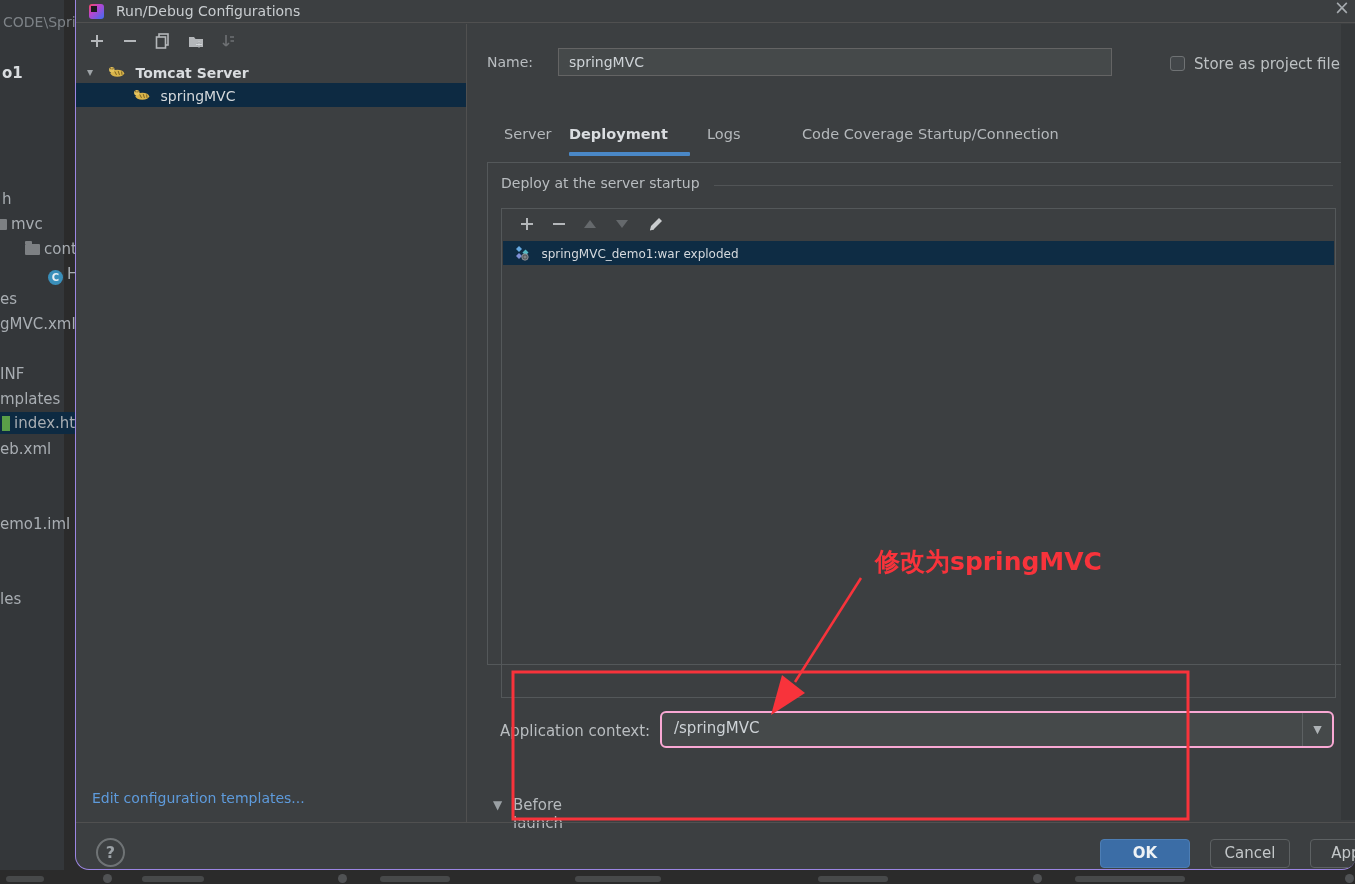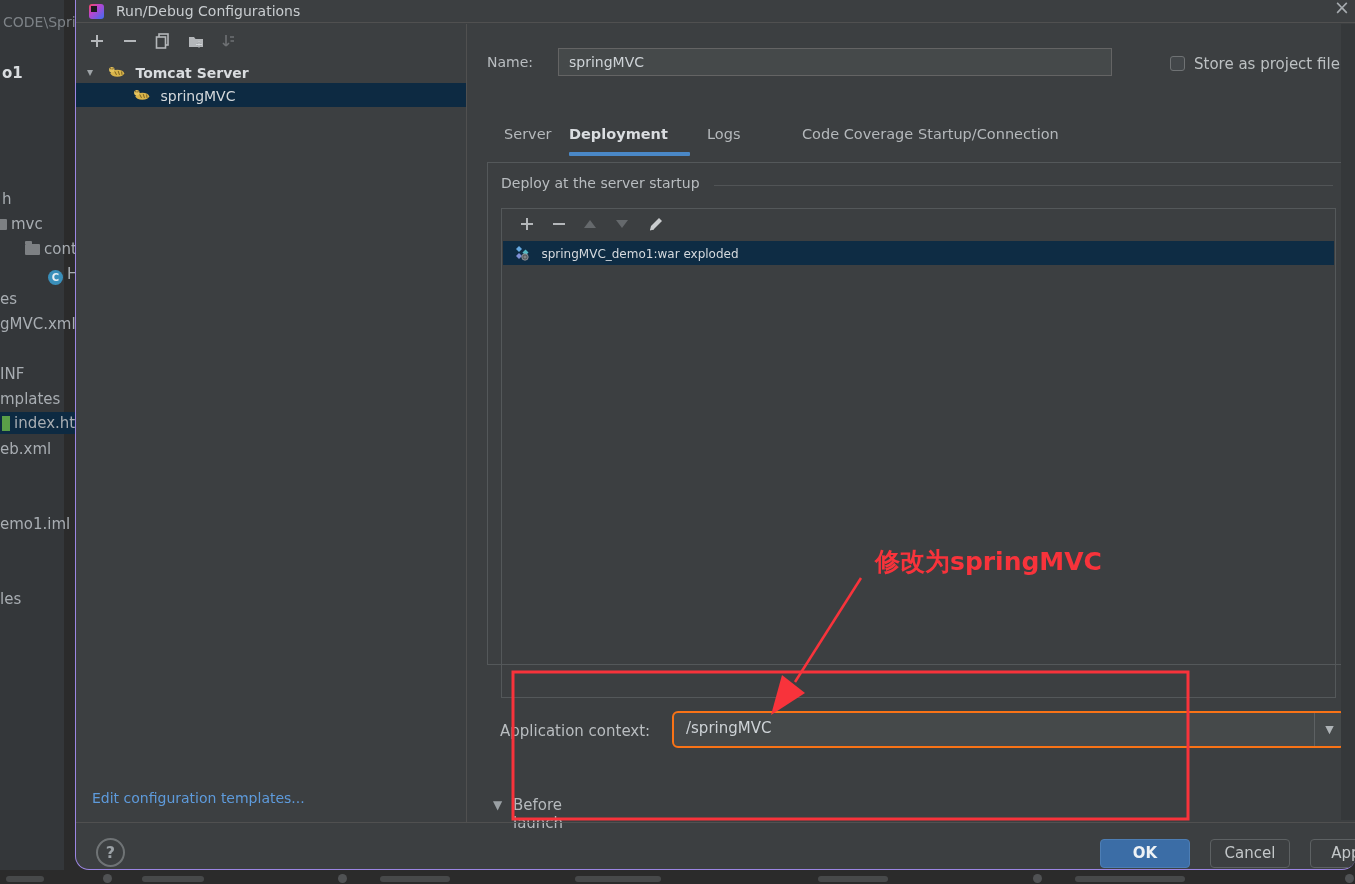--- a/index.html
+++ b/index.html
@@ -60,21 +60,21 @@
   .group-title { position:absolute; left:13px; top:12px; font-size:14px; color:#b9bdc0; }
   .group-line { position:absolute; left:226px; right:10px; top:22px; height:1px; background:#515456; }
   .list-box { position:absolute; left:13px; top:45px; width:835px; height:490px; border:1px solid #54585a; }
   .lb-toolbar { position:absolute; left:0; top:0; width:100%; height:30px; }
   .lb-ic { position:absolute; top:6px; width:18px; height:18px; }
   .list-row { position:absolute; left:1px; right:1px; top:32px; height:24px; background:#0e2c44; line-height:24px; white-space:nowrap; }
   .artifact-ic { display:inline-block; width:18px; height:16px; margin:0 6px 0 10px; vertical-align:-3px; }
   .list-row-label { font-size:12px; color:#d5d9dd; }
 
   .appctx-lbl { position:absolute; left:12px; top:559px; font-size:15px; }
-  .combo { position:absolute; left:172px; top:548px; width:674px; height:37px; border:2px solid #f97316; border-radius:6px; background:#45494a;margin-left:12px; }
+  .combo { position:absolute; left:172px; top:548px; width:674px; height:37px; border:2px solid #f9a8d4; border-radius:6px; background:#45494a; }
   .combo-text { position:absolute; left:12px; top:6px; font-size:15px; color:#ced3d7; }
   .combo-btn { position:absolute; right:0; top:0; width:30px; height:100%; border-left:1px solid #5d6163; text-align:center; color:#aeb3b6; font-size:11px; line-height:33px; cursor:pointer; }
 
   .before-launch { position:absolute; left:0px; top:772px; height:22px; }
   .bl-arrow { position:absolute; left:26px; top:3px; color:#9aa0a4; font-size:12px; }
   .bl-lbl { position:absolute; left:46px; top:1px; font-size:15px; color:#b6babd; }
 
   
   .bottom-bar { position:absolute; left:0; top:822px; width:100%; height:48px; border-top:1px solid #505050; }
   .help-btn { position:absolute; left:20px; top:15px; width:29px; height:29px; border:2px solid #6f7375; border-radius:50%; color:#9ba1a6; font-size:16px; font-weight:bold; text-align:center; line-height:26px; cursor:pointer; }

